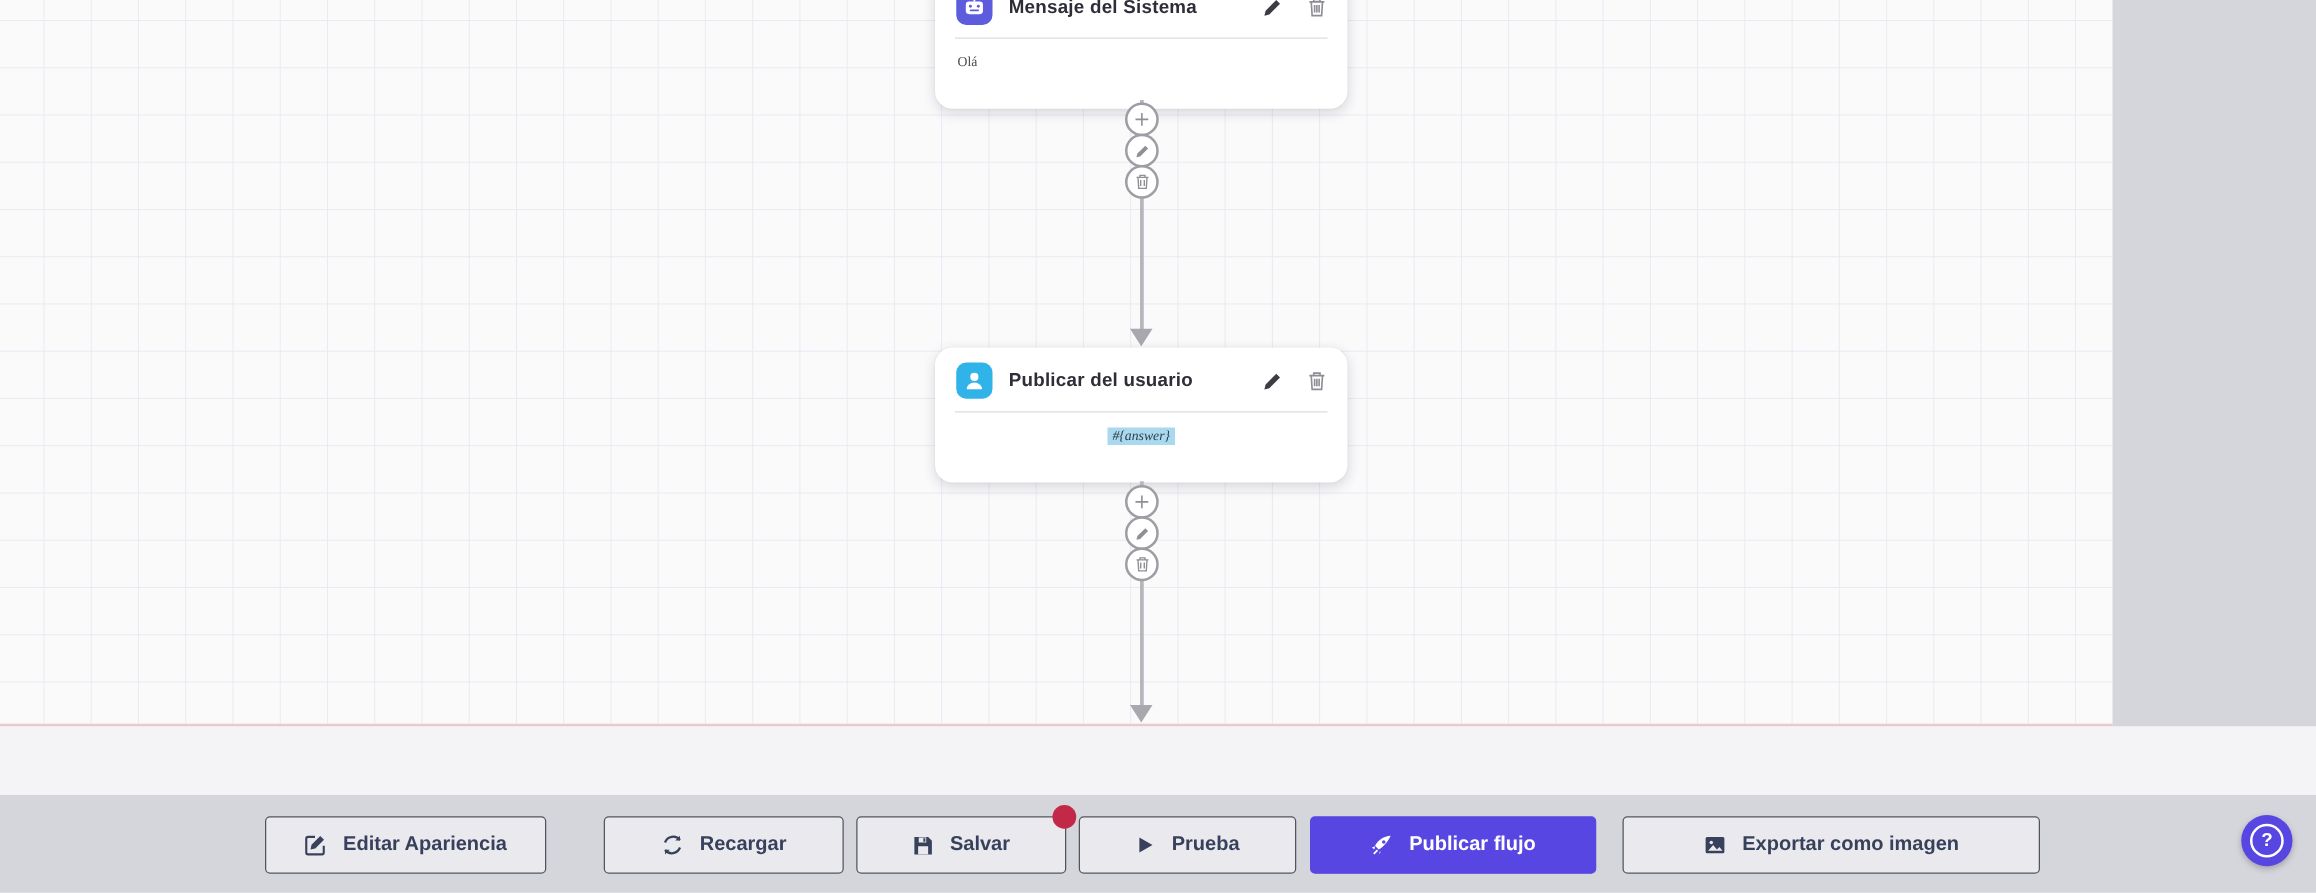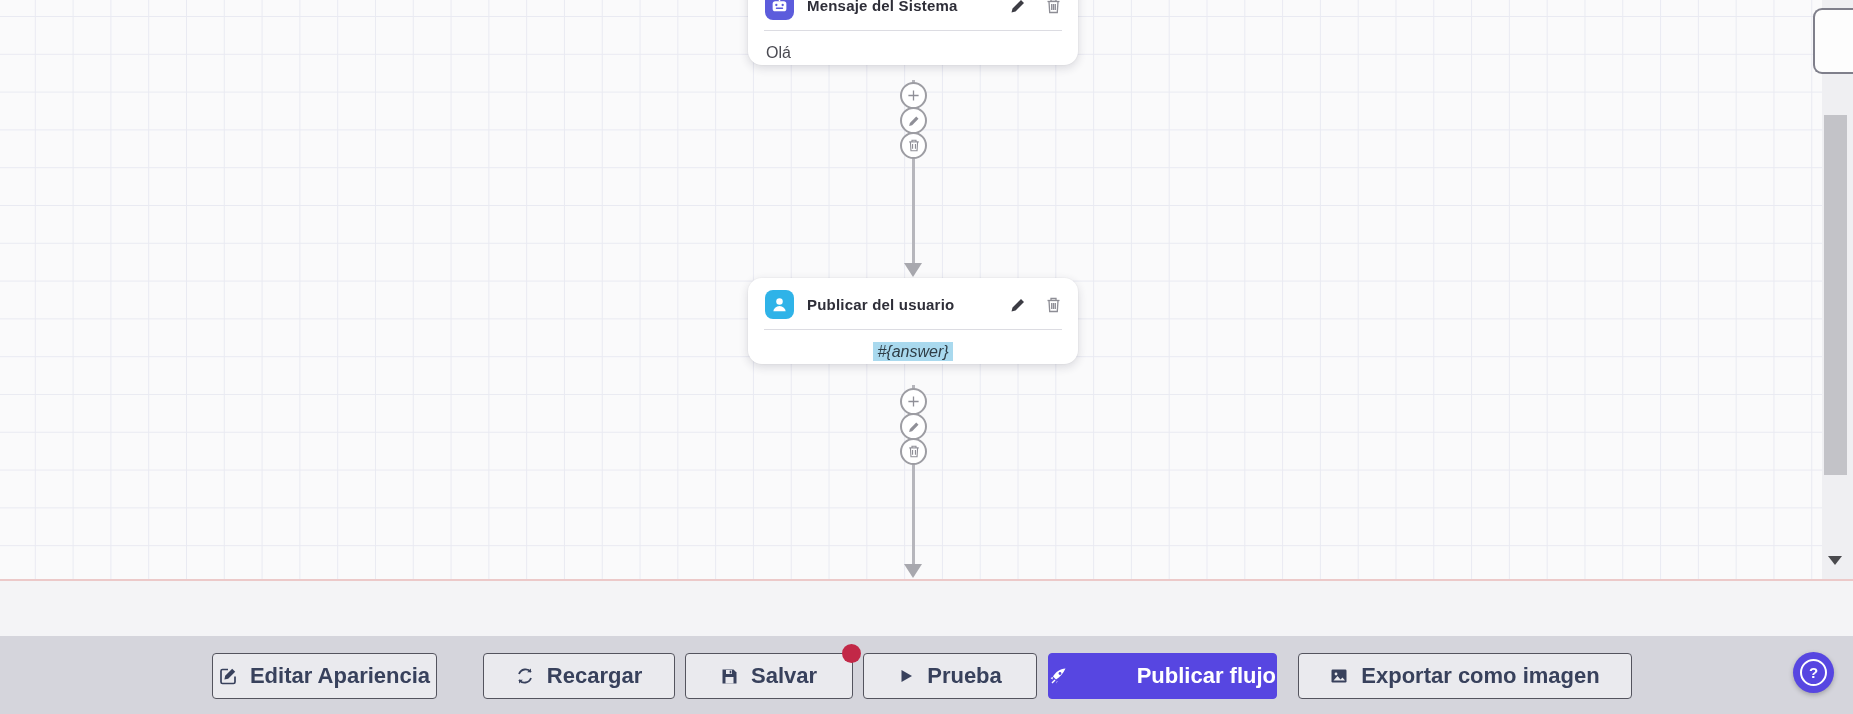--- a/index.html
+++ b/index.html
@@ -3,21 +3,21 @@
 <meta charset="utf-8">
 <style>
   html,body{margin:0;padding:0;}
   body{
     width:1853px;height:714px;position:relative;overflow:hidden;
     font-family:"Liberation Sans","DejaVu Sans",sans-serif;
     background:#d5d5dc;
   }
   
   .canvas{
-    position:absolute;left:0;top:0;width:1853px;height:579px;overflow:hidden;
+    position:absolute;left:0;top:0;width:1690px;height:579px;overflow:hidden;
     background-color:#fafafb;
     background-image:
       linear-gradient(to right,#e9eaf2 1px,transparent 1px),
       linear-gradient(to bottom,#e9eaf2 1px,transparent 1px);
     background-size:37.8px 37.8px;
     background-position:-3px 16px;
     border-bottom:2px solid #ecc9c9;
   }
   .strip{position:absolute;left:0;top:581px;width:1853px;height:55px;background:#f4f4f6;}
   
@@ -28,21 +28,21 @@
   .card-header{display:flex;align-items:center;gap:13px;padding:12px 16px 10px 17px;}
   .node-icon{width:29px;height:29px;border-radius:8px;flex:0 0 auto;
     display:flex;align-items:center;justify-content:center;}
   .node-icon.robot{background:#5c5cdc;}
   .node-icon.user{background:#2fb3e8;}
   .card-title{flex:1;font-weight:bold;font-size:15px;color:#2e2e38;letter-spacing:.2px;}
   .hdr-action{width:18px;height:18px;display:flex;align-items:center;justify-content:center;cursor:pointer;}
   .hdr-action.edit{color:#3c3c44;margin-right:4px;}
   .hdr-action.del{color:#8d8d95;}
   .card-divider{border-top:1px solid #dcdce2;margin:0 16px;}
-  .card-body{padding:13px 18px 3px;font-size:16px;color:#4a4a52;}
+  .card-body{padding:13px 18px 31px;font-size:11px;color:#4a4a52;font-family:Liberation Serif, serif;}
   .card-body.centered{text-align:center;}
   .var-chip{font-style:italic;background:#a9d9ee;padding:1px 4px;color:#2f3d46;text-align:center;}
   
   .conn-line{position:absolute;width:3px;background:#b6b6bc;left:912px;}
   .conn-arrow{position:absolute;left:904px;width:0;height:0;
     border-left:9.5px solid transparent;border-right:9.5px solid transparent;
     border-top:14px solid #a8a8ae;}
   .chain{position:absolute;left:900px;display:flex;flex-direction:column;align-items:center;}
   .chain-btn{
     width:23px;height:23px;border-radius:50%;background:#fff;border:2px solid #9d9da3;
@@ -55,21 +55,21 @@
   .scroll-thumb{position:absolute;left:1824px;top:115px;width:23px;height:360px;background:#c3c3c8;}
   .scroll-down{position:absolute;left:1828px;top:556px;width:0;height:0;
     border-left:7px solid transparent;border-right:7px solid transparent;border-top:9px solid #4a4a4e;}
   .corner-panel{position:absolute;left:1813px;top:8px;width:46px;height:62px;
     background:#fdfdfd;border:2px solid #7f7f8b;border-right:none;border-radius:9px 0 0 9px;}
   
   .toolbar{position:absolute;left:0;top:636px;width:1853px;height:78px;background:#d5d5dc;}
   .tb-btn{
     position:absolute;top:17px;height:46px;box-sizing:border-box;
     border:1px solid #54545e;border-radius:4px;background:#eaeaee;
-    color:#38415c;font-weight:bold;font-size:22px;
+    color:#38415c;font-weight:bold;font-size:16px;
     display:flex;align-items:center;justify-content:center;gap:13px;cursor:pointer;
     font-family:"Liberation Sans","DejaVu Sans",sans-serif;
   }
   .tb-btn.primary{background:#5746e1;border-color:#5746e1;color:#fff;}
   .tb-icon{display:flex;align-items:center;justify-content:center;}
   .badge-dot{position:absolute;left:842px;top:8px;width:19px;height:19px;border-radius:50%;
     background:#c22847;z-index:3;}
   
   .help-btn{position:absolute;left:1793px;top:652px;width:41px;height:41px;border-radius:50%;
     background:#5746e1;display:flex;align-items:center;justify-content:center;cursor:pointer;
@@ -236,21 +236,21 @@
 
   <div class="tb-btn" style="left:863px;width:174px;text-align:right;">
     <span class="tb-icon">
       <svg width="16" height="16" viewBox="0 0 16 16">
           <path d="M3.5 2 l10.5 6 -10.5 6 z" fill="currentColor"></path>
         </svg>
     </span>
     <span>Prueba</span>
   </div>
 
-  <div class="tb-btn primary" style="left:1048px;width:229px;justify-content:space-between;">
+  <div class="tb-btn primary" style="left:1048px;width:229px;">
     <span class="tb-icon">
       <svg width="18" height="18" viewBox="0 0 18 18">
         <path d="M16.5 1.5 c-5.5 .3 -10 3.5 -12.5 8 l3 3 c4.5-2.5 7.7-7 9.5-11z" fill="currentColor"></path>
         <circle cx="11" cy="6.5" r="1.4" fill="#5746e1"></circle>
         <path d="M4 10 l-2.5 1 2 1.5 z M8 14 l-1 2.5 1.5-2 z M2.5 15.5 l3-3 1 1 -3 3 z" fill="currentColor"></path>
       </svg>
     </span>
     <span>Publicar flujo</span>
   </div>
 

